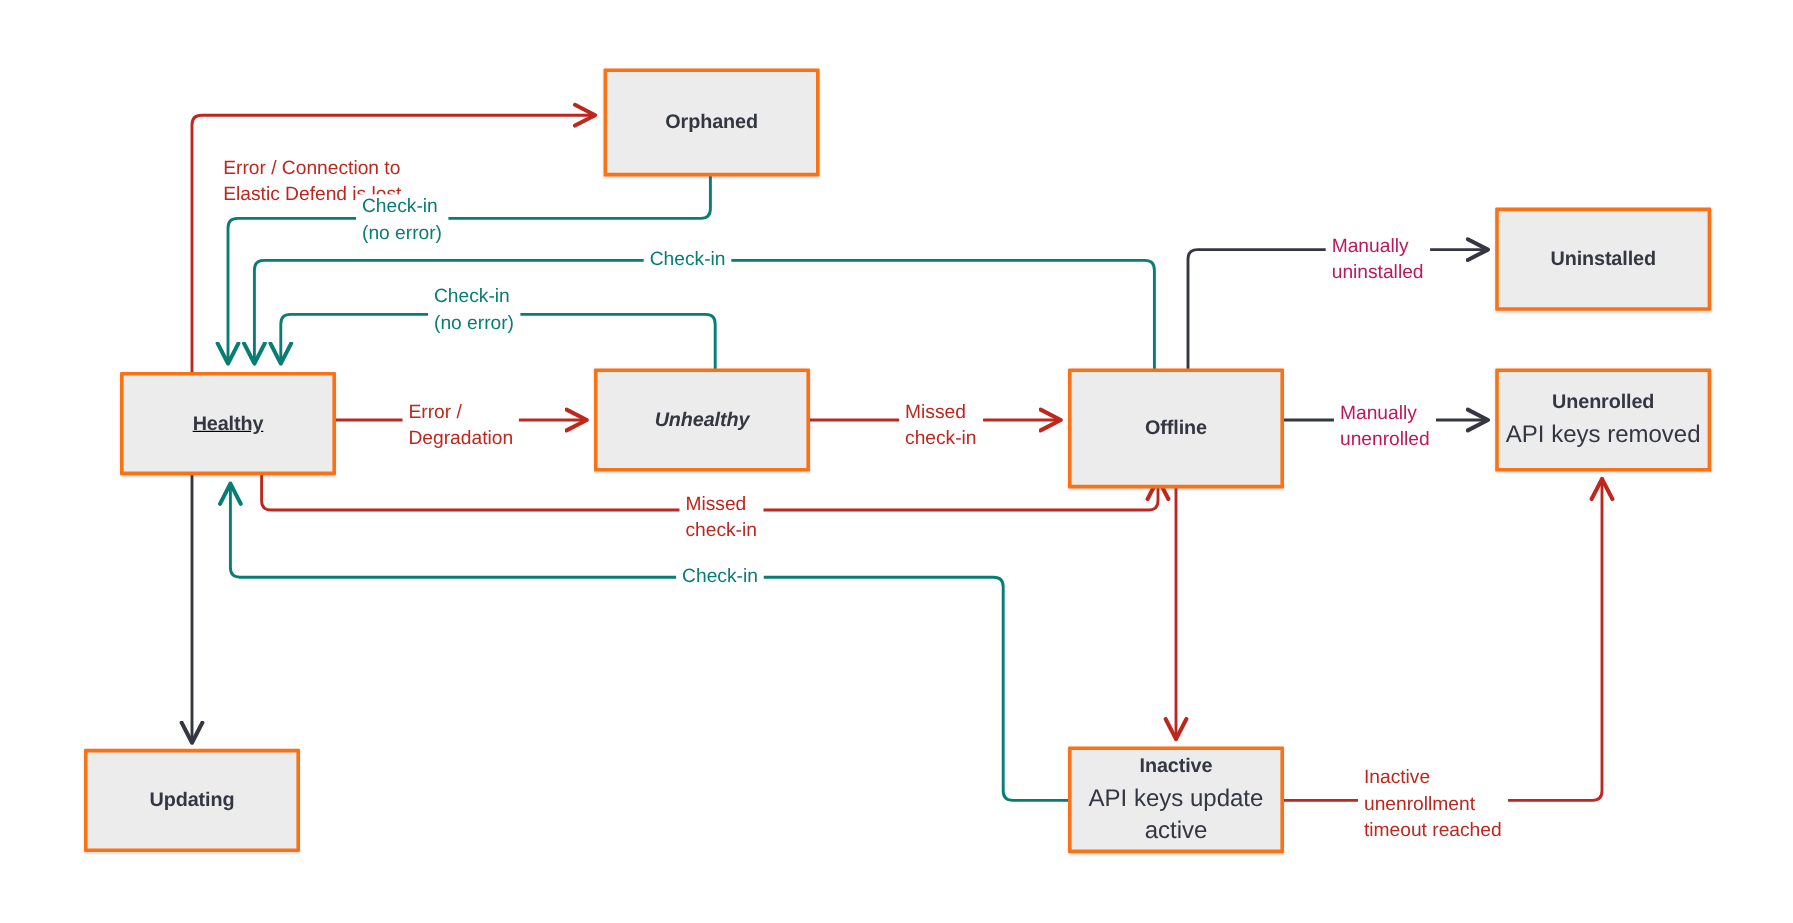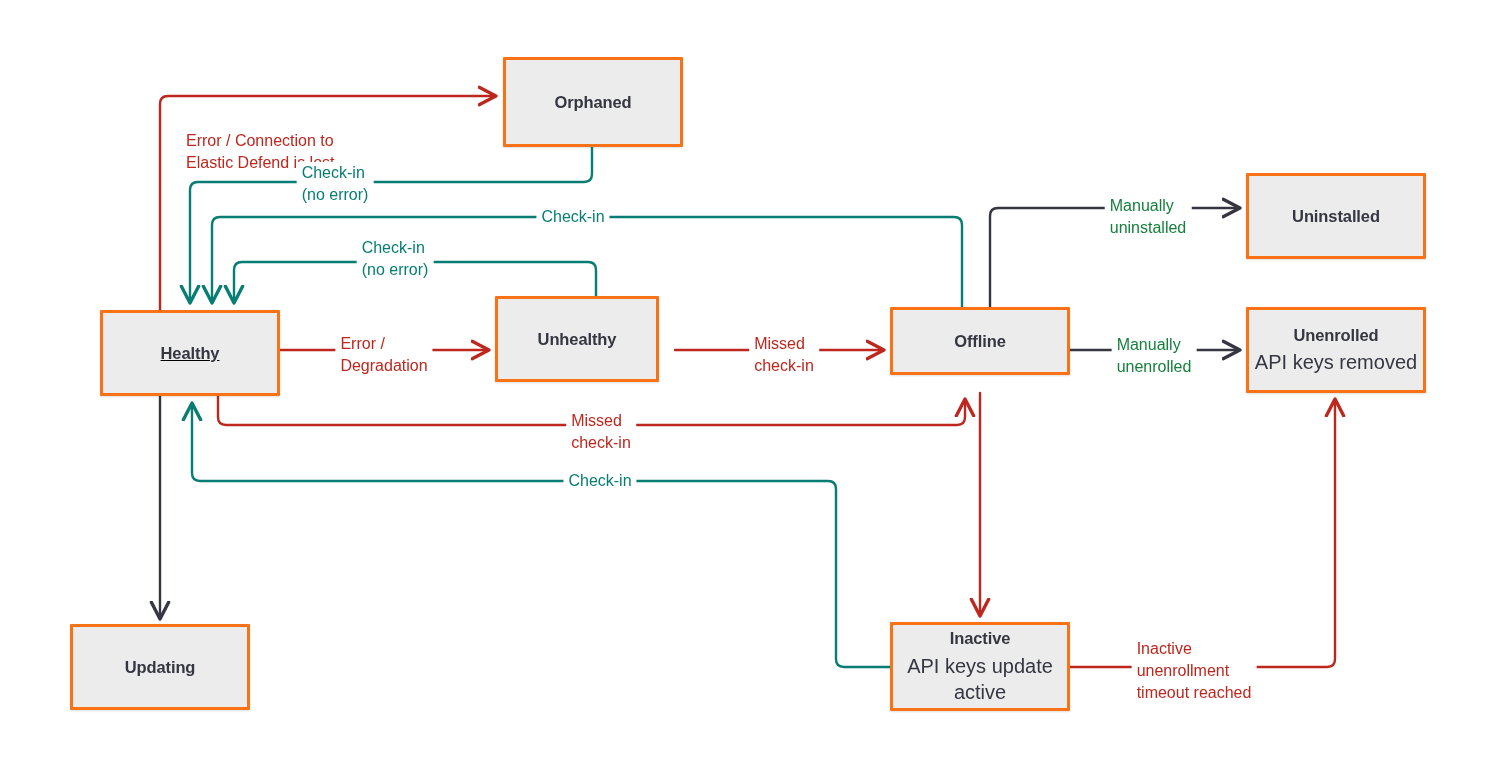--- a/index.html
+++ b/index.html
@@ -59,21 +59,21 @@
     line-height: 1.38;
     text-align: left;
     white-space: pre-line;
     background: #ffffff;
     padding: 0 5px;
     z-index: 4;
     transform: translate(-50%, -50%);
   }
   .lbl-red   { color: #BD271E; }
   .lbl-teal  { color: #077D73; }
-  .lbl-black { color: #15803d; }
+  .lbl-black { color: #be185d; }
 </style>
 </head>
 <body>
 
 <div id="canvas">
 
   <svg id="edges" viewBox="0 0 1494 769" xmlns="http://www.w3.org/2000/svg">
     <defs>
       <marker id="ah-red" markerWidth="9" markerHeight="9" refX="7.2" refY="4.5" orient="auto" markerUnits="strokeWidth">
         <path d="M0.6,0.9 L7.6,4.5 L0.6,8.1" fill="none" stroke="#BD271E" stroke-width="1.4" stroke-linecap="round" stroke-linejoin="round"></path>
@@ -117,25 +117,25 @@
   </svg>
 
   <div class="node" style="left:503px; top:57px; width:180px; height:90px;">
     <div class="title">Orphaned</div>
   </div>
 
   <div class="node" style="left:100px; top:310px; width:180px; height:86px;text-decoration:underline;">
     <div class="title">Healthy</div>
   </div>
 
-  <div class="node" style="left:495px; top:296px; width:164px; height:86px;">
+  <div class="node" style="left:495px; top:307px; width:180px; height:86px;font-style:italic;">
     <div class="title">Unhealthy</div>
   </div>
 
-  <div class="node" style="left:890px; top:307px; width:180px; height:68px;">
+  <div class="node" style="left:890px; top:307px; width:180px; height:100px;">
     <div class="title">Offline</div>
   </div>
 
   <div class="node" style="left:1246px; top:173px; width:180px; height:86px;">
     <div class="title">Uninstalled</div>
   </div>
 
   <div class="node" style="left:1246px; top:307px; width:180px; height:86px;">
     <div class="title">Unenrolled</div>
     <div class="subtitle">API keys removed</div>

